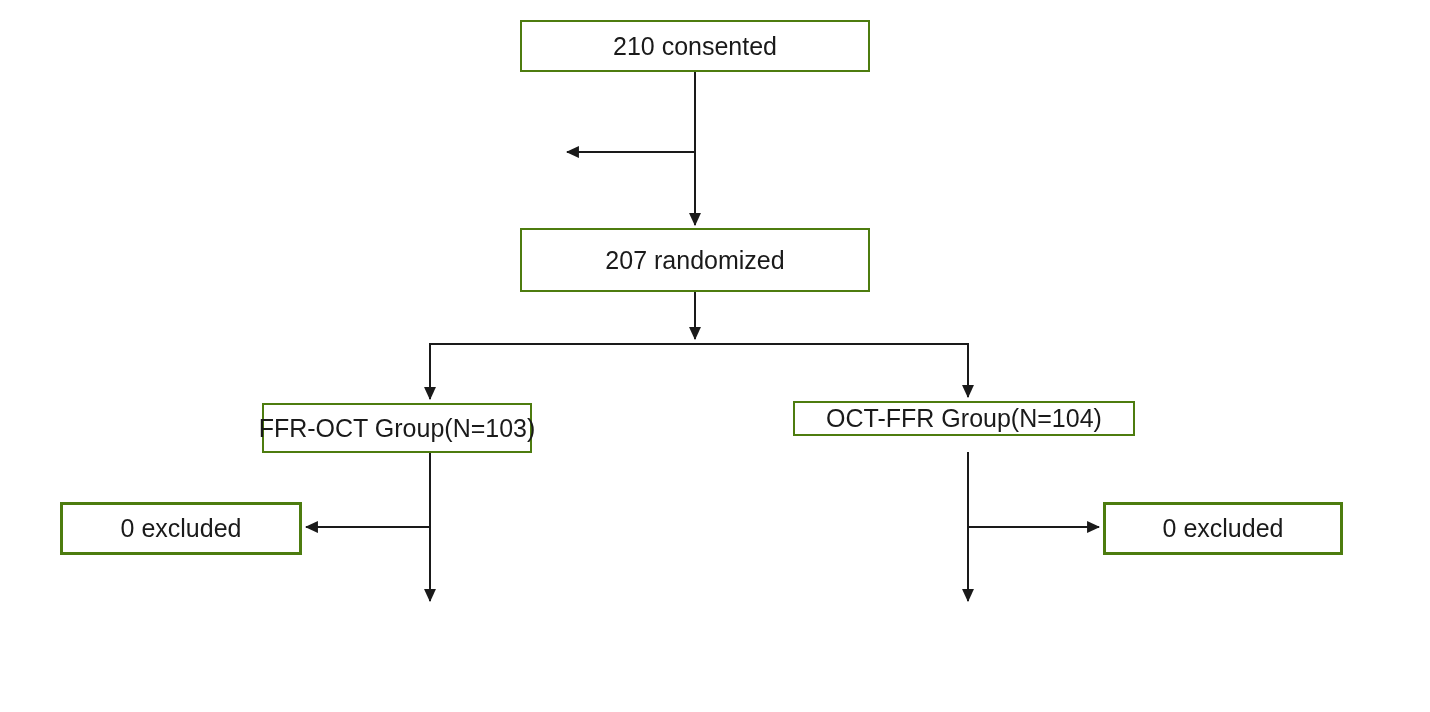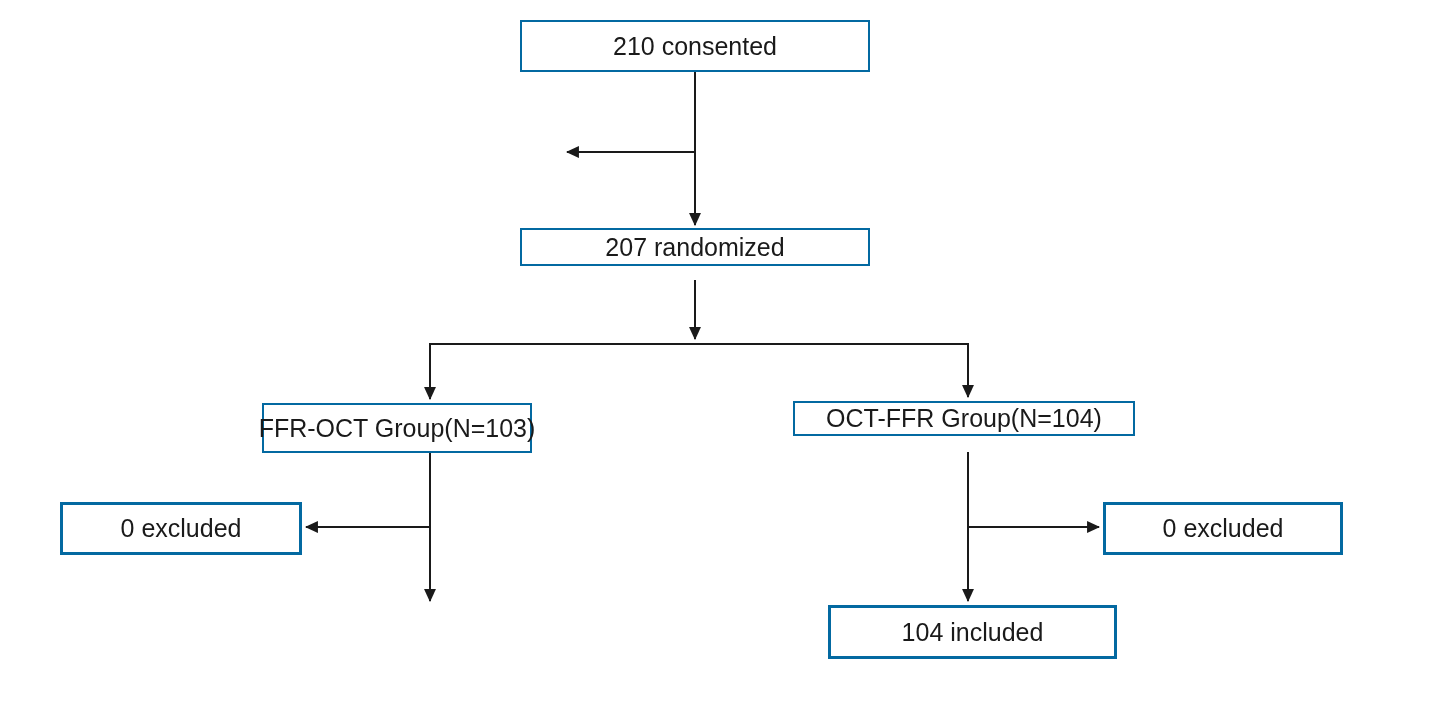--- a/index.html
+++ b/index.html
@@ -21,30 +21,30 @@
     top: 0;
     width: 1430px;
     height: 712px;
   }
   .node {
     position: absolute;
     box-sizing: border-box;
     display: flex;
     align-items: center;
     justify-content: center;
-    border: 2px solid #0369a1;
+    border: 2px solid #4d7c0f;
     background: #ffffff;
     color: #1a1a1a;
     font-size: 25px;
     line-height: 1;
     white-space: nowrap;
   }
   #n-consented  { left: 520px;  top: 20px;  width: 350px; height: 52px; }
   #n-without    { left: 58px;   top: 125px; width: 505px; height: 53px; }
-  #n-randomized { left: 520px;  top: 228px; width: 350px; height: 38px; }
+  #n-randomized { left: 520px;  top: 228px; width: 350px; height: 64px; }
   #n-ffr-group  { left: 262px;  top: 403px; width: 270px; height: 50px; }
   #n-oct-group  { left: 793px;  top: 401px; width: 342px; height: 35px; }
   #n-excl-left  { left: 60px;   top: 502px; width: 242px; height: 53px; border-width: 3px; }
   #n-excl-right { left: 1103px; top: 502px; width: 240px; height: 53px; border-width: 3px; }
   #n-incl-left  { left: 285px;  top: 605px; width: 290px; height: 54px; border-width: 3px; }
   #n-incl-right { left: 828px;  top: 605px; width: 289px; height: 54px; border-width: 3px; }
 </style>
 </head>
 <body>
 
@@ -77,15 +77,14 @@
 
   <div class="node" id="n-ffr-group">FFR-OCT Group(N=103)</div>
 
   <div class="node" id="n-oct-group">OCT-FFR Group(N=104)</div>
 
   <div class="node" id="n-excl-left">0 excluded</div>
 
   <div class="node" id="n-excl-right">0 excluded</div>
 
 
-  <div class="node" id="n-incl-right">104 included</div>
 
 </div>
 
 </body></html>

